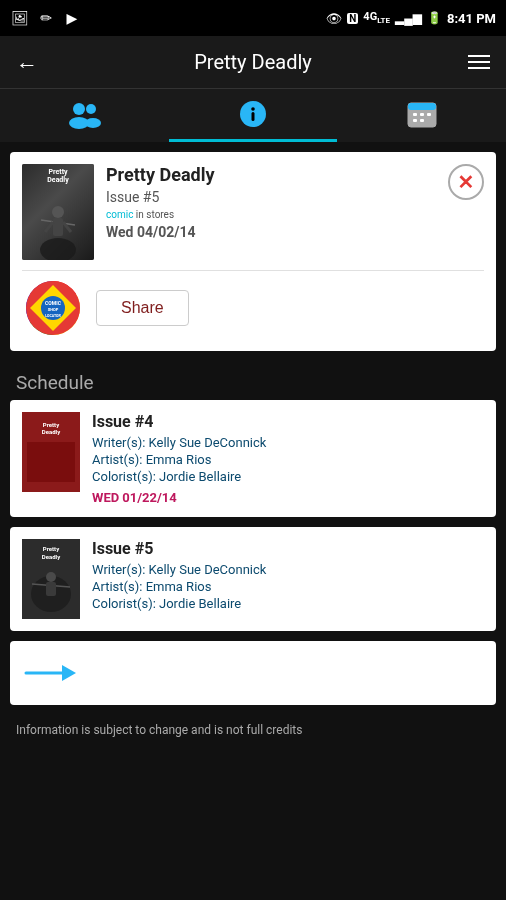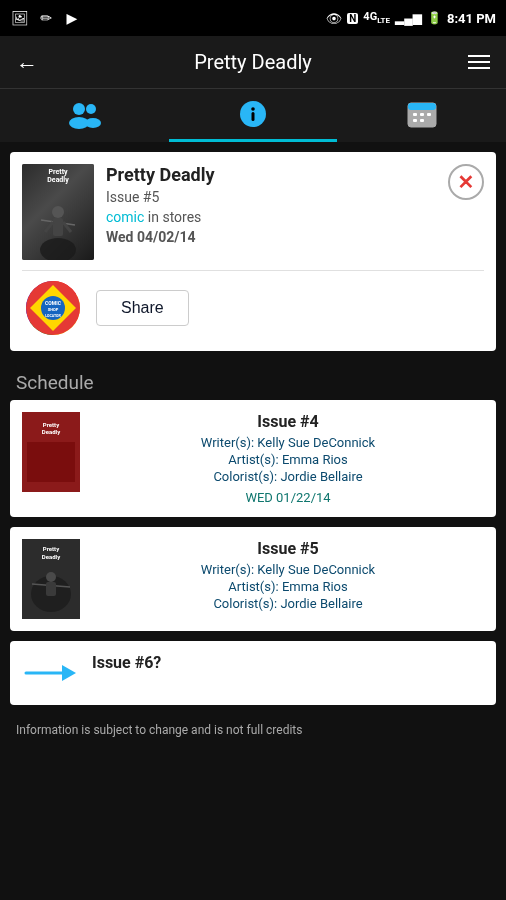--- a/index.html
+++ b/index.html
@@ -159,21 +159,21 @@
     .issue-title {
       font-size: 18px;
       font-weight: bold;
       color: #222;
     }
     .issue-number {
       font-size: 14px;
       color: #555;
     }
     .issue-type-line {
-      font-size: 14px;
+      font-size: 10px;
       color: #555;
     }
     .issue-type-link {
       color: #00bcd4;
     }
     .issue-date {
       font-size: 14px;
       color: #555;
       font-weight: bold;
     }
@@ -218,21 +218,21 @@
       font-size: 6px;
       color: #fff;
       font-weight: bold;
       text-align: center;
       flex-shrink: 0;
     }
     .share-btn {
       border: 1px solid #ccc;
       border-radius: 4px;
       background: #fff;
-      color: #0f172a;
+      color: #7f1d1d;
       padding: 8px 24px;
       font-size: 16px;
       cursor: pointer;
     }
 
     
     .schedule-header {
       color: #aaa;
       font-size: 19px;
       padding: 10px 16px 6px 16px;
@@ -241,21 +241,20 @@
     
     .schedule-card {
       background: #fff;
       color: #222;
       margin: 0 10px 10px 10px;
       border-radius: 4px;
       padding: 12px;
       display: flex;
       gap: 12px;
       align-items: flex-start;
-      text-align: center;
     }
     .sched-cover {
       width: 58px;
       height: 80px;
       background: #888;
       border-radius: 2px;
       flex-shrink: 0;
     }
     .sched-cover-4 {
       background: linear-gradient(160deg, #8B1a1a 0%, #c0392b 30%, #6a0000 100%);
@@ -272,22 +271,22 @@
       color: #222;
       margin-bottom: 4px;
     }
     .sched-field {
       font-size: 13px;
       color: #0c4a6e;
       margin-bottom: 2px;
     }
     .sched-date {
       font-size: 13px;
-      font-weight: normal;
-      color: #0f766e;
+      font-weight: bold;
+      color: #be185d;
       margin-top: 6px;
     }
 
     
     .schedule-card-6 {
       background: #fff;
       color: #222;
       margin: 0 10px 10px 10px;
       border-radius: 4px;
       padding: 12px;
@@ -458,19 +457,18 @@
   </div>
 
   <div class="schedule-card-6">
     <div class="arrow-icon">
       <svg width="54" height="28" viewBox="0 0 54 28" fill="none">
         <line x1="2" y1="14" x2="46" y2="14" stroke="#29b6f6" stroke-width="3" stroke-linecap="round"></line>
         <polygon points="38,6 52,14 38,22" fill="#29b6f6"></polygon>
       </svg>
     </div>
     <div class="sched-info">
-      <div class="sched-issue">Issue #6?</div>
     </div>
   </div>
 
   <div class="footer-note">Information is subject to change and is not full credits</div>
 
 </div>
 
 </body></html>

